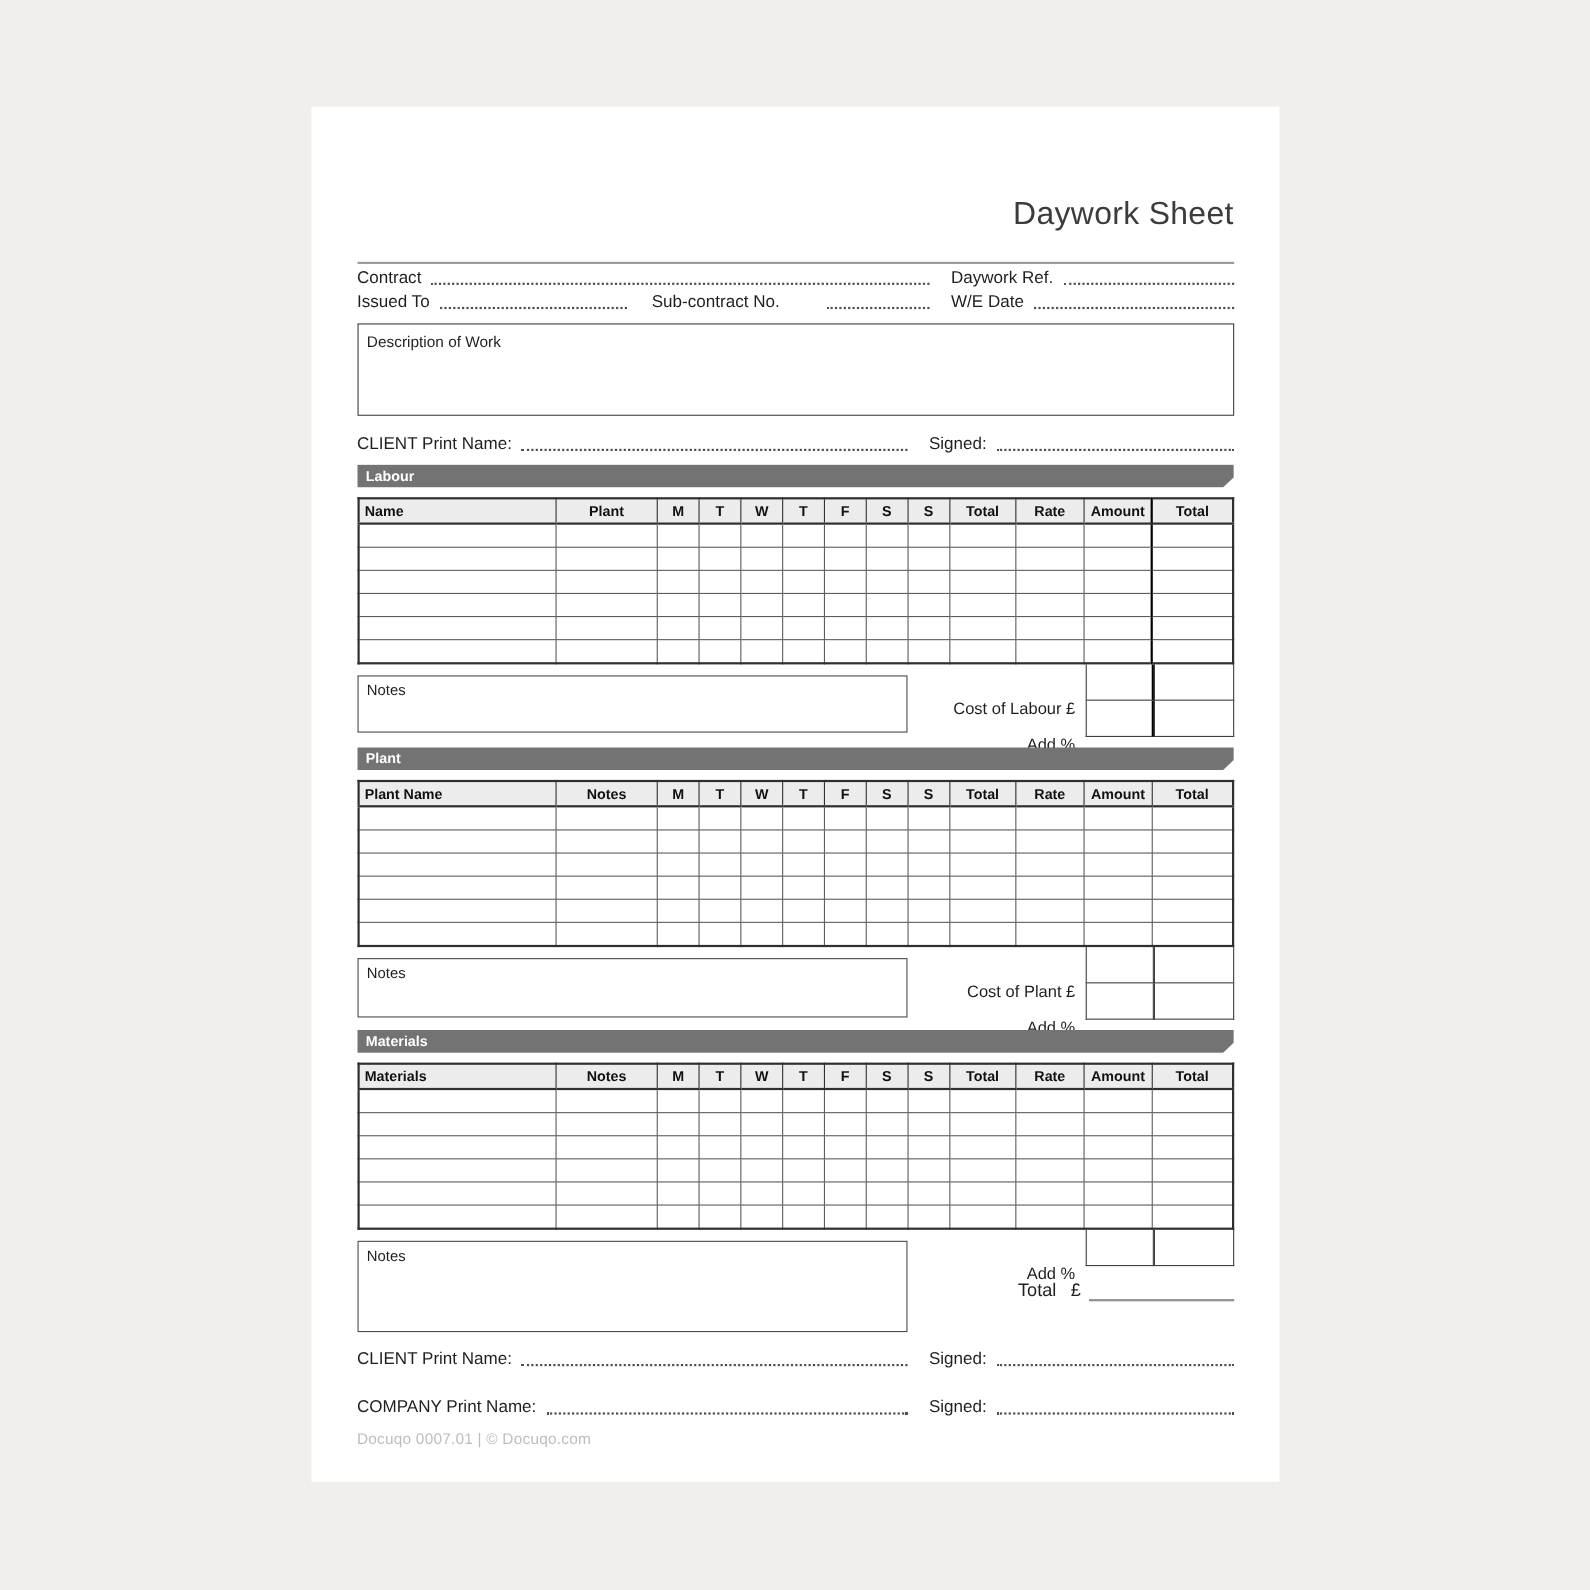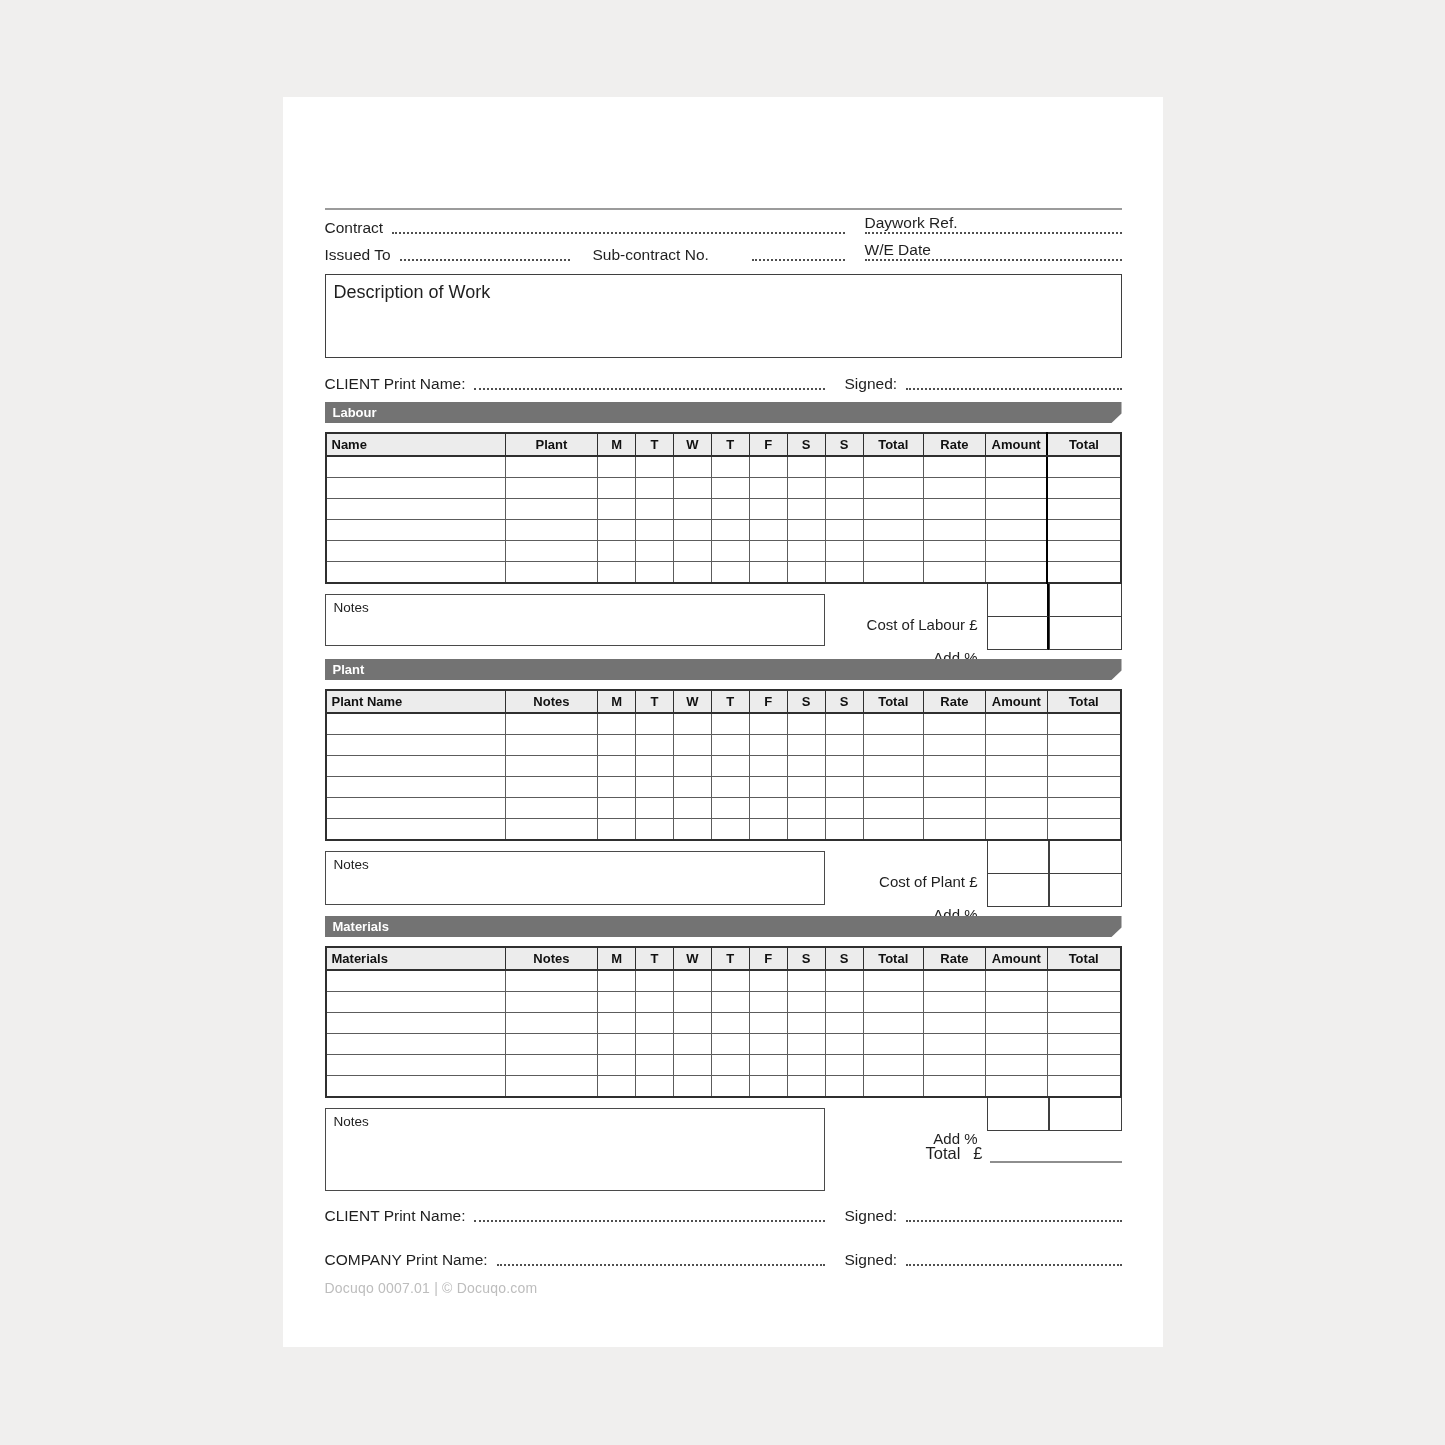--- a/index.html
+++ b/index.html
@@ -37,28 +37,28 @@
   }
   .lbl{white-space:nowrap;padding-right:9px;}
   .leader{
     flex:1;
     border-bottom:2px dotted #4f4f4f;
     margin-bottom:3px;
     min-width:30px;
   }
   .g-fixed1{width:245px;display:flex;}
   .g-mid{flex:1;display:flex;margin-left:23px;gap:34px;}
-  .g-right{width:257px;display:flex;margin-left:20px;flex-direction:column;}
+  .g-right{width:257px;display:flex;margin-left:20px;}
   .g-grow{flex:1;display:flex;}
   .desc-box{
     margin-top:10px;
     border:1.5px solid #3f3f3f;
     height:84px;
     box-sizing:border-box;
-    font-size:18px;
+    font-size:14px;
     padding:7px 8px;
   }
   .sig-row{
     display:flex;
     margin-top:17px;
     font-size:15.5px;
     align-items:flex-end;
   }
   .sig-left{width:500px;display:flex;}
   .sig-right{flex:1;margin-left:20px;display:flex;}
@@ -131,20 +131,21 @@
   .footer{margin-top:11px;font-size:14px;color:#bdbdbd;letter-spacing:.2px;}
   
   col.c0{width:22.6%;} col.c1{width:11.65%;} col.cday{width:4.77%;}
   col.c9{width:7.6%;} col.c10{width:7.8%;} col.c11{width:7.8%;} col.c12{width:9.2%;}
 </style>
 </head>
 <body>
 
 <div class="page">
 
+  <div class="title">Daywork Sheet</div>
   <hr class="rule">
 
   <div class="frow">
     <div class="g-grow">
       <span class="lbl">Contract</span>
       <span class="leader"></span>
     </div>
     <div class="g-right">
       <span class="lbl">Daywork Ref.</span>
       <span class="leader"></span>

